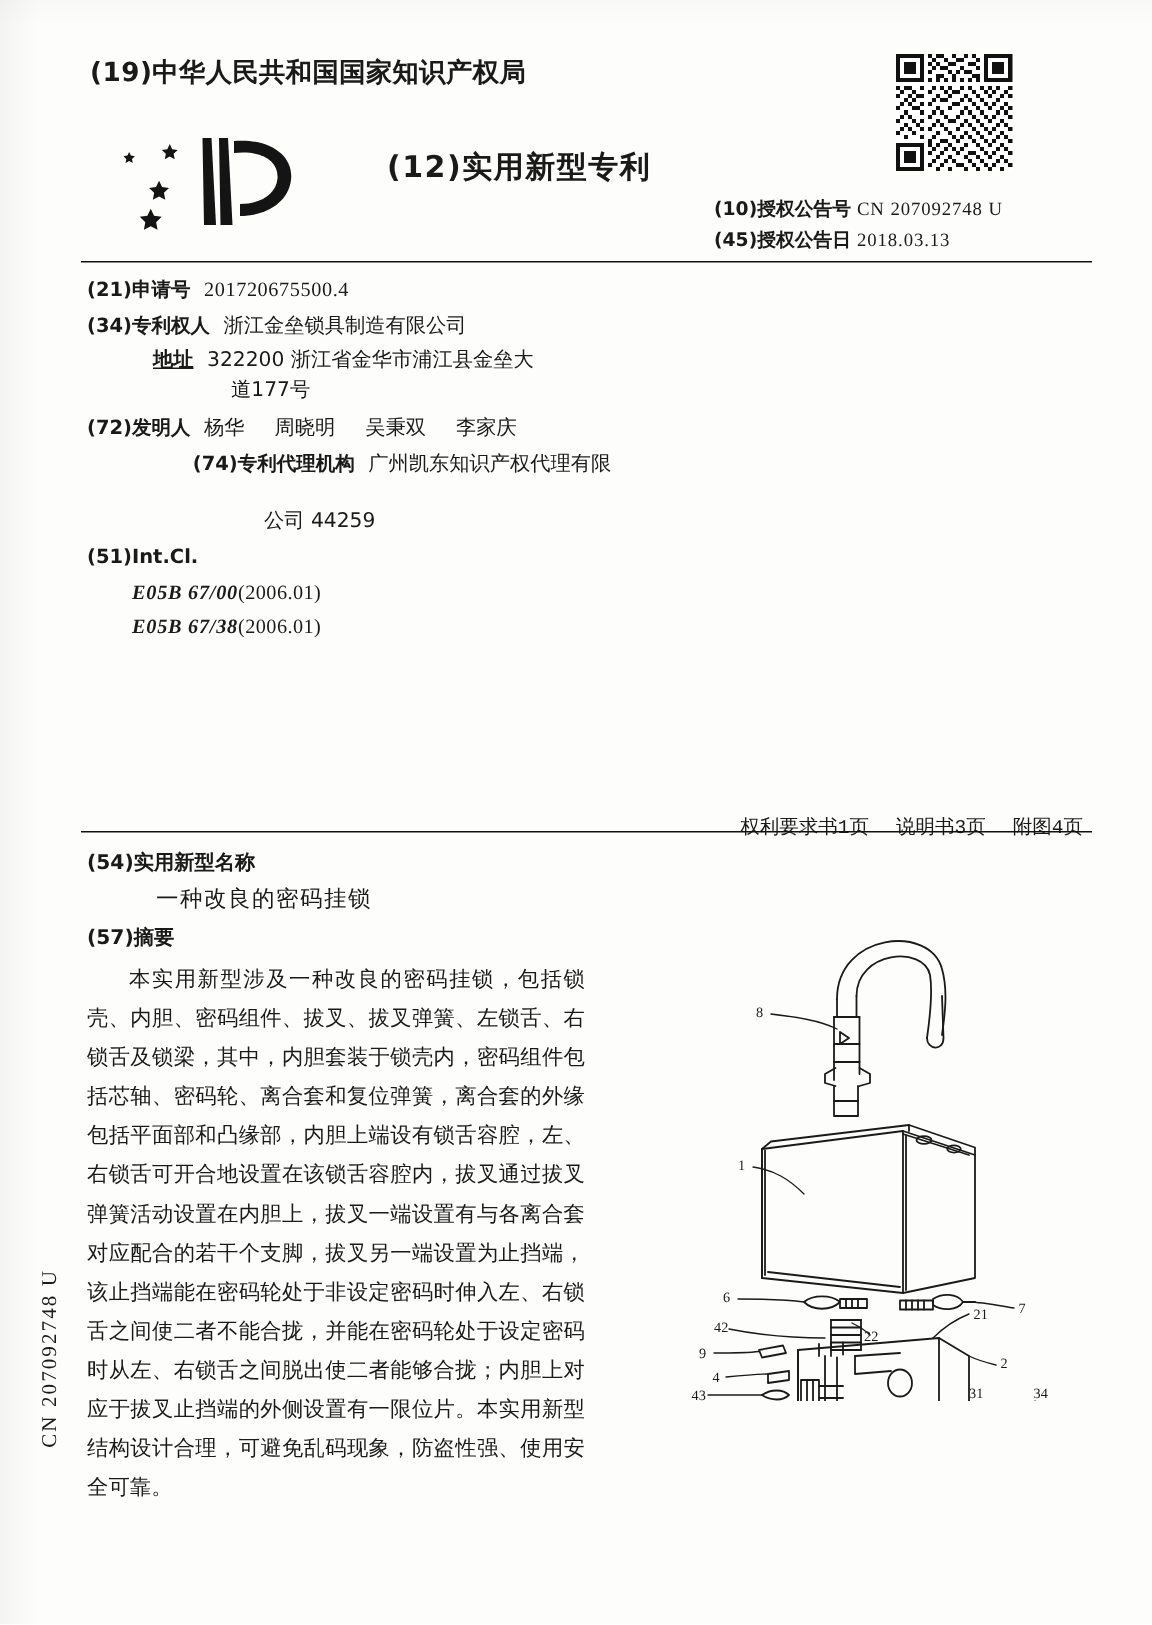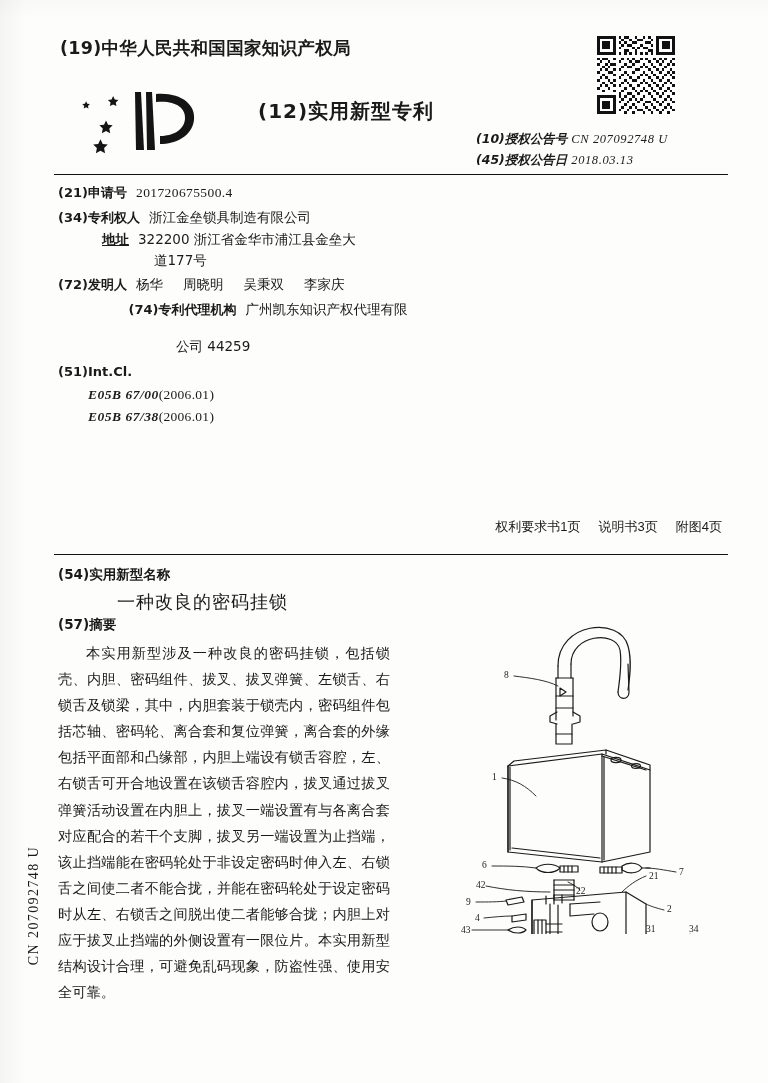--- a/index.html
+++ b/index.html
@@ -72,21 +72,20 @@
     top: 18px;
     width: 78px;
     height: 78px;
   }
 
   .pubno, .pubdate {
     position: absolute;
     font-family: "DejaVu Sans", sans-serif;
     font-size: 12.5px;
     white-space: nowrap;
-    font-style: italic;
   }
   .pubno  { left: 430px; top: 113px; }
   .pubdate{ left: 430px; top: 134px; }
   .pubno .lbl, .pubdate .lbl { font-weight: bold; }
   .pubno .val, .pubdate .val {
     font-family: "Liberation Serif", serif;
     letter-spacing: 0.6px;
     font-weight: normal;
   }
 
@@ -162,43 +161,43 @@
   }
   .ipc-line .ver {
     font-family: "Liberation Serif", serif;
     letter-spacing: 0.3px;
   }
 
   
   .pages-line {
     position: absolute;
     right: 14px;
-    top: 500px;
-    font-family: Liberation Sans, sans-serif;
+    top: 524px;
+    font-family: Liberation Mono, monospace;
     font-size: 13px;
     white-space: nowrap;
   }
   .pages-line span { margin-left: 18px; }
 
   
   .sec-title {
     position: absolute;
     left: 12px;
     top: 548px;
     font-family: "DejaVu Sans", sans-serif;
     font-weight: bold;
     font-size: 13.5px;
     white-space: nowrap;
   }
   .utility-name {
     position: absolute;
-    left: 71px;
+    left: 58px;
     top: 572px;
     font-family: "DejaVu Sans", sans-serif;
-    font-size: 18px;
+    font-size: 15px;
     letter-spacing: 1px;
     white-space: nowrap;
   }
   .sec-abstract {
     position: absolute;
     left: 12px;
     top: 598px;
     font-family: "DejaVu Sans", sans-serif;
     font-weight: bold;
     font-size: 13.5px;

